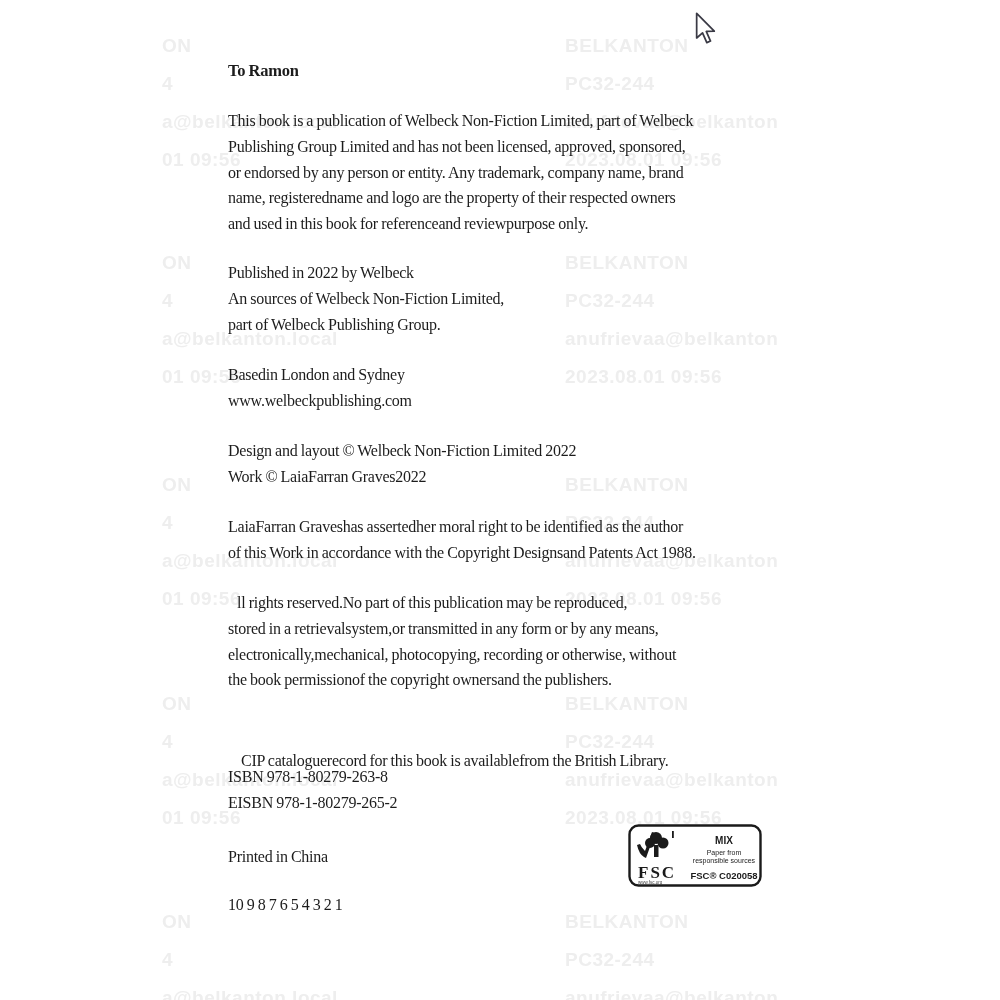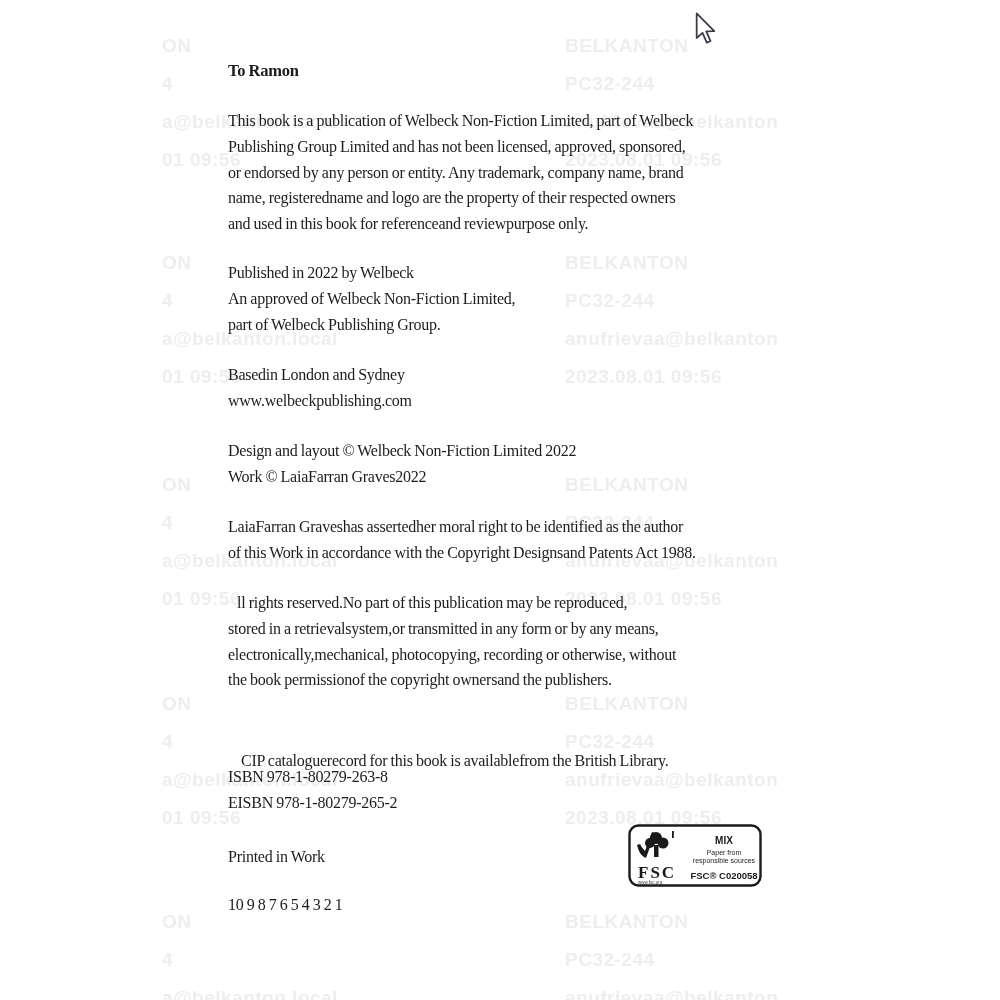--- a/index.html
+++ b/index.html
@@ -96,21 +96,21 @@
     <div class="para" style="top:108px">
       <div class="line">This book is a publication of Welbeck Non-Fiction Limited, part of Welbeck</div>
       <div class="line">Publishing Group Limited and has not been licensed, approved, sponsored,</div>
       <div class="line">or endorsed by any person or entity. Any trademark, company name, brand</div>
       <div class="line">name, registeredname and logo are the property of their respected owners</div>
       <div class="line">and used in this book for referenceand reviewpurpose only.</div>
     </div>
 
     <div class="para" style="top:260px">
       <div class="line">Published in 2022 by Welbeck</div>
-      <div class="line">An approved of Welbeck Non-Fiction Limited,</div>
+      <div class="line">An sources of Welbeck Non-Fiction Limited,</div>
       <div class="line">part of Welbeck Publishing Group.</div>
     </div>
 
     <div class="para" style="top:362px">
       <div class="line">Basedin London and Sydney</div>
       <div class="line">www.welbeckpublishing.com</div>
     </div>
 
     <div class="para" style="top:438px">
       <div class="line">Design and layout ©  Welbeck Non-Fiction Limited 2022</div>
@@ -132,21 +132,21 @@
     <div class="para indent-2" style="top:748px">
       <div class="line">CIP cataloguerecord for this book is availablefrom the British Library.</div>
     </div>
 
     <div class="para" style="top:764px">
       <div class="line">ISBN 978-1-80279-263-8</div>
       <div class="line">EISBN 978-1-80279-265-2</div>
     </div>
 
     <div class="para" style="top:844px">
-      <div class="line">Printed in Work</div>
+      <div class="line">Printed in China</div>
     </div>
 
     <div class="para" style="top:892px">
       <div class="line">10 9 8 7 6 5 4 3 2 1</div>
     </div>
 
   </main>
 
   <svg class="fsc-label" width="134" height="64" viewBox="0 0 134 64">
     <rect x="1.5" y="1.5" width="131" height="60" rx="9" fill="#ffffff" stroke="#1a1a1a" stroke-width="2.4"></rect>

